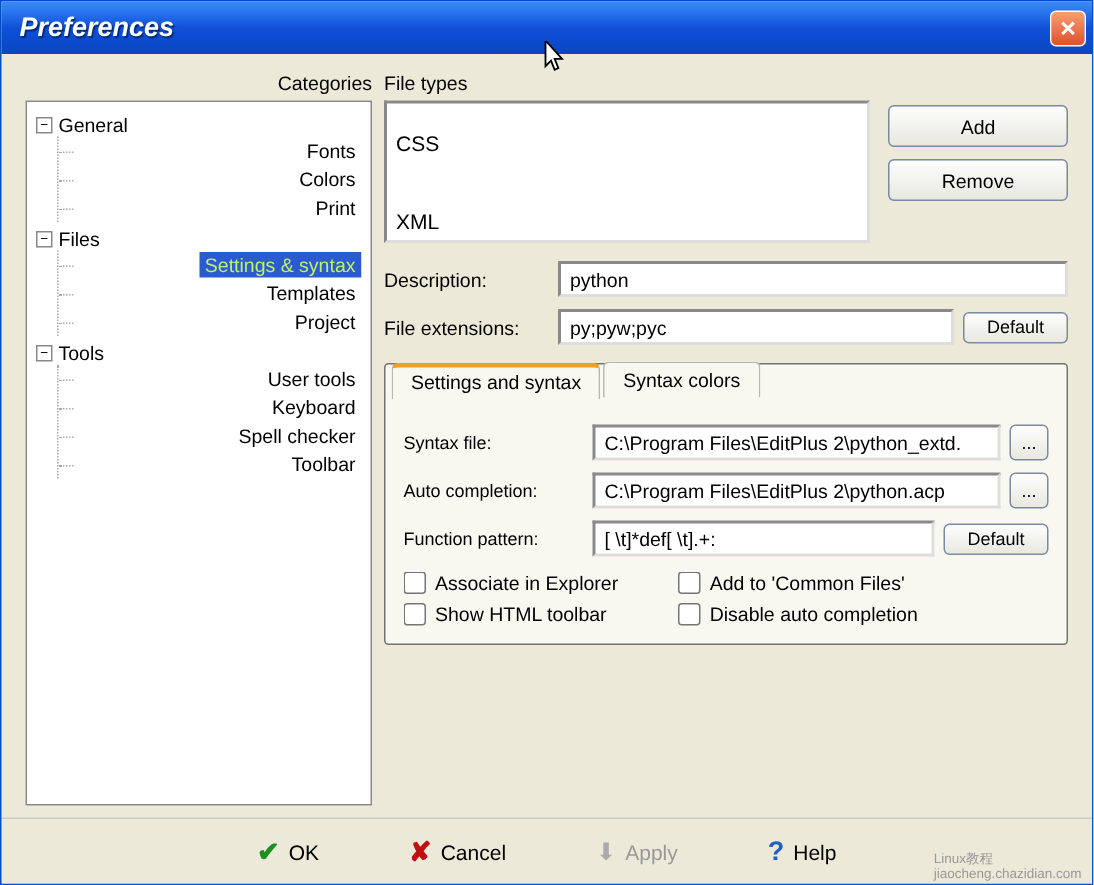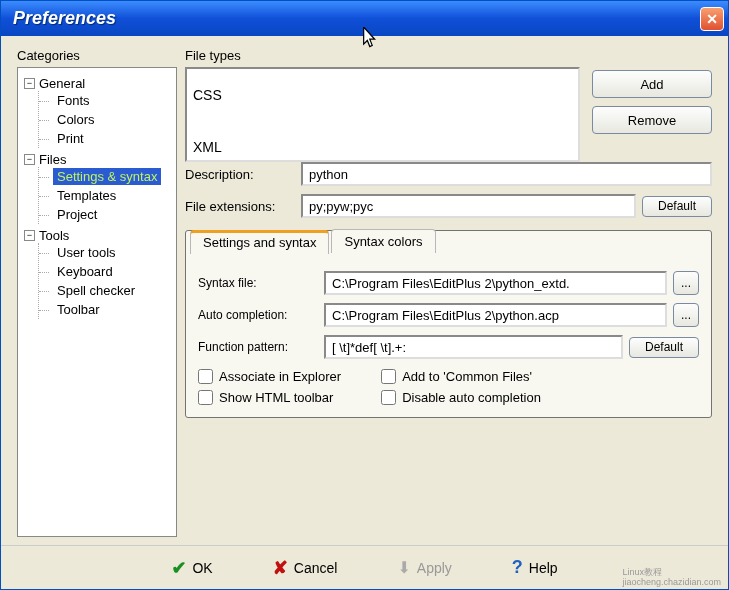--- a/index.html
+++ b/index.html
@@ -8,21 +8,21 @@
 .window { width: 729px; height: 590px; border: 1px solid #0050c0; background: #ece9d8; display: flex; flex-direction: column; }
 
 .titlebar { height: 35px; background: linear-gradient(to bottom, #3b8cff 0%, #1050d8 50%, #0846c2 100%); display: flex; align-items: center; justify-content: space-between; padding: 0 4px 0 12px; }
 .titlebar-text { color: #fff; font-weight: bold; font-size: 18px; font-style: italic; text-shadow: 1px 1px 1px #002a70; }
 .close-btn { width: 24px; height: 24px; background: linear-gradient(to bottom, #f8a070, #e05030); border: 1px solid #fff; border-radius: 4px; display: flex; align-items: center; justify-content: center; color: #fff; font-weight: bold; font-size: 14px; cursor: pointer; }
 
 .cursor { position: absolute; left: 362px; top: 27px; pointer-events: none; }
 
 .content { flex: 1; display: flex; padding: 12px 16px 8px 16px; gap: 8px; }
 
-.left-panel { width: 160px; display: flex; flex-direction: column; }
+.left-panel { width: 231px; display: flex; flex-direction: column; text-align: right; }
 .section-label { font-size: 13px; margin-bottom: 4px; color: #000; }
 
 .tree { flex: 1; background: #fff; border: 1px solid #888; padding: 6px 4px; overflow: auto; }
 .tree-node { padding: 2px 2px; cursor: pointer; white-space: nowrap; font-size: 13px; }
 .tree-branch { display: flex; align-items: center; }
 .toggle { width: 11px; height: 11px; border: 1px solid #888; display: inline-flex; align-items: center; justify-content: center; font-size: 9px; line-height: 1; margin-right: 4px; background: #fff; color: #000; }
 .tree-children { margin-left: 14px; border-left: 1px dotted #aaa; }
 .tree-leaf { padding: 2px 0 2px 14px; position: relative; }
 .tree-leaf::before { content: ""; position: absolute; left: 0; top: 50%; width: 10px; border-top: 1px dotted #aaa; }
 .tree-leaf span { padding: 1px 4px; }
@@ -34,21 +34,21 @@
 .filetypes-wrap { flex: 1; display: flex; flex-direction: column; }
 .filetypes-list { background: #fff; border: 2px inset #ddd; height: 95px; overflow-y: scroll; }
 .ft-item { padding: 18px 6px; font-size: 14px; cursor: pointer; }
 .ft-item.selected { background: #2a5bd0; color: #fff; }
 
 .side-buttons { display: flex; flex-direction: column; gap: 8px; padding-top: 22px; }
 .xp-button { min-width: 120px; height: 28px; background: linear-gradient(to bottom, #fdfdfd, #e8e8e0); border: 1px solid #7a8aa0; border-radius: 4px; font-size: 13px; cursor: pointer; }
 .xp-button-small { min-width: 70px; height: 21px; background: linear-gradient(to bottom, #fdfdfd, #e8e8e0); border: 1px solid #7a8aa0; border-radius: 4px; font-size: 12px; cursor: pointer; padding: 0 8px; }
 .xp-button-tiny { width: 26px; height: 24px; background: linear-gradient(to bottom, #fdfdfd, #e8e8e0); border: 1px solid #7a8aa0; border-radius: 4px; font-size: 12px; cursor: pointer; }
 
-.form-rows { margin-top: 0; }
+.form-rows { margin-top: 12px; }
 .form-row { display: flex; align-items: center; gap: 6px; margin-bottom: 8px; }
 .form-label { width: 110px; font-size: 13px; }
 .form-input { flex: 1; height: 24px; border: 2px inset #ddd; background: #fff; padding: 2px 6px; font-size: 13px; font-family: inherit; }
 
 .tab-area { border: 1px solid #737373; border-radius: 3px; background: #f8f7f0; position: relative; margin-top: 4px; padding: 40px 12px 12px 12px; }
 .tabs { position: absolute; top: -2px; left: 4px; display: flex; }
 .tab { padding: 4px 12px; border: 1px solid #b8b8b8; border-bottom: none; border-radius: 4px 4px 0 0; background: #f8f7f0; font-size: 13px; cursor: pointer; margin-right: 2px; position: relative; }
 .tab.active { border-top: 3px solid #f0a020; padding-top: 2px; background: #f8f7f0; top: 1px; z-index: 2; }
 
 .btn-row { display: flex; gap: 10px; margin-bottom: 12px; }

